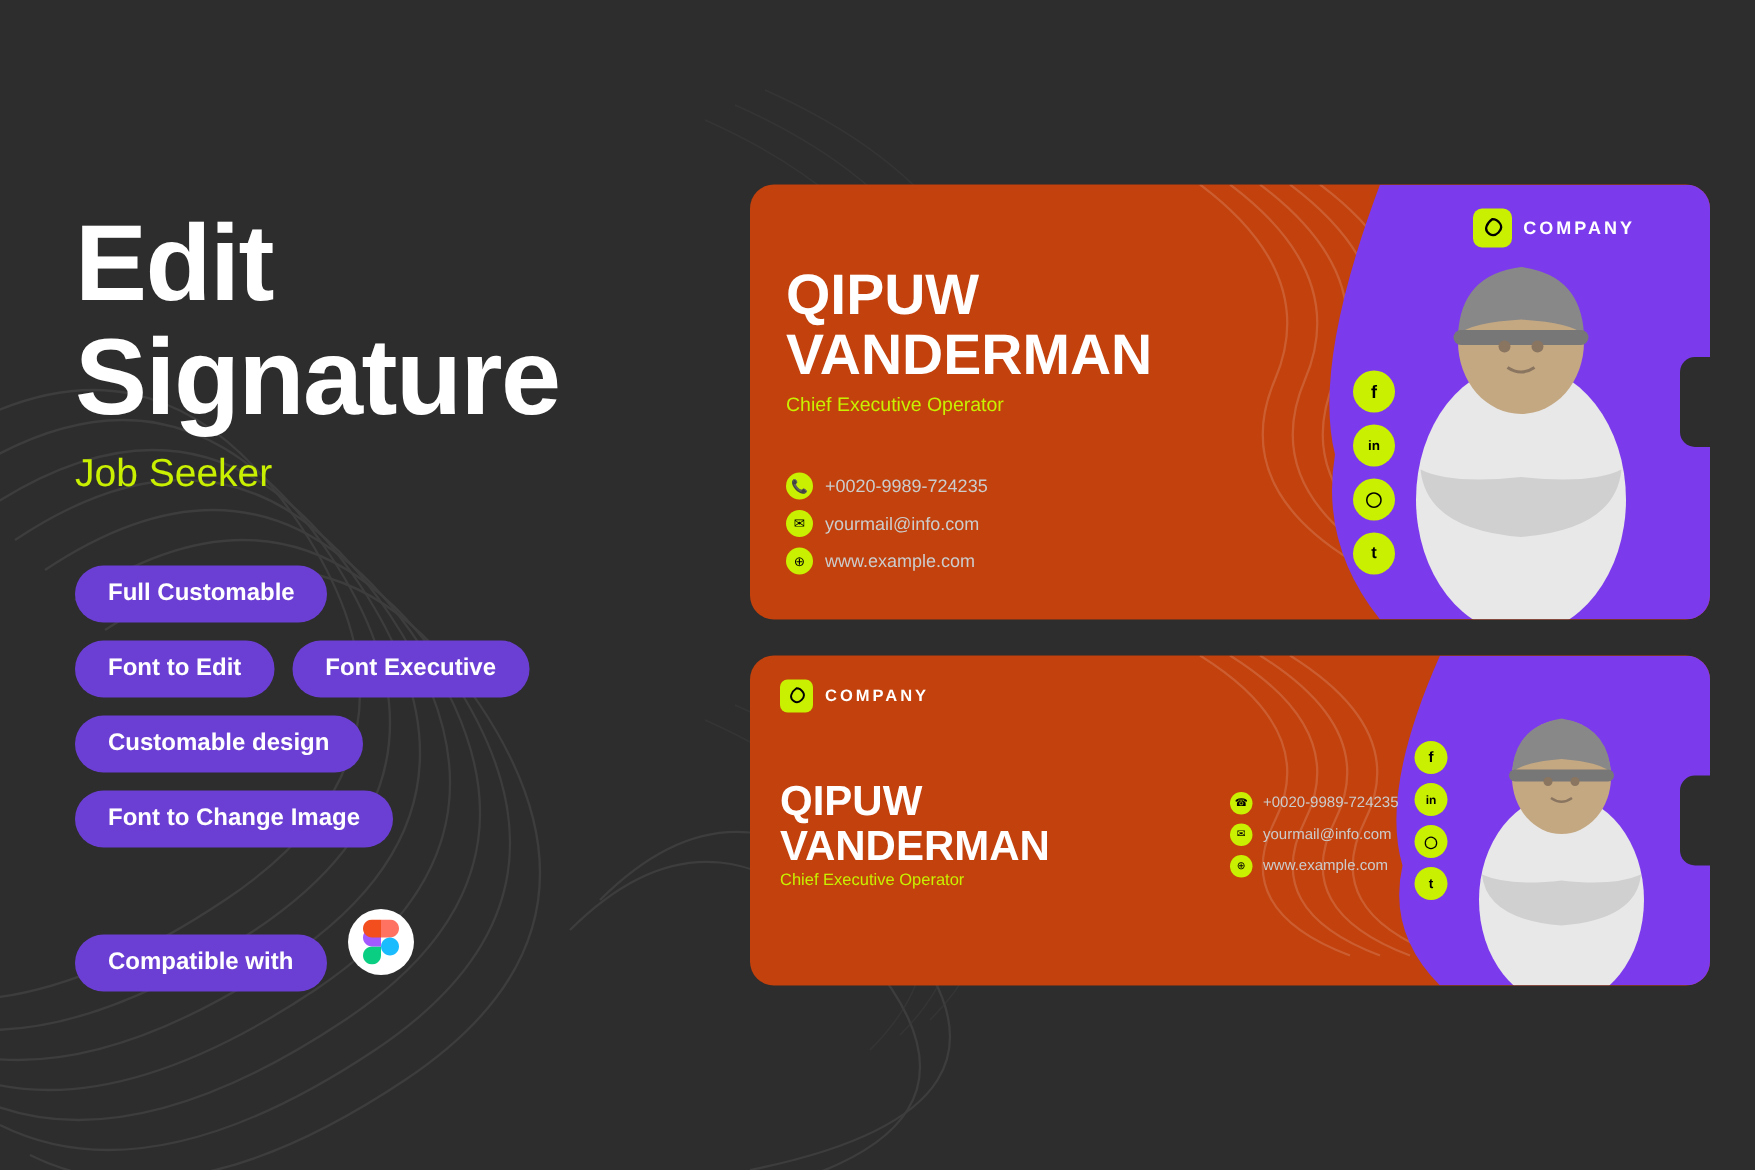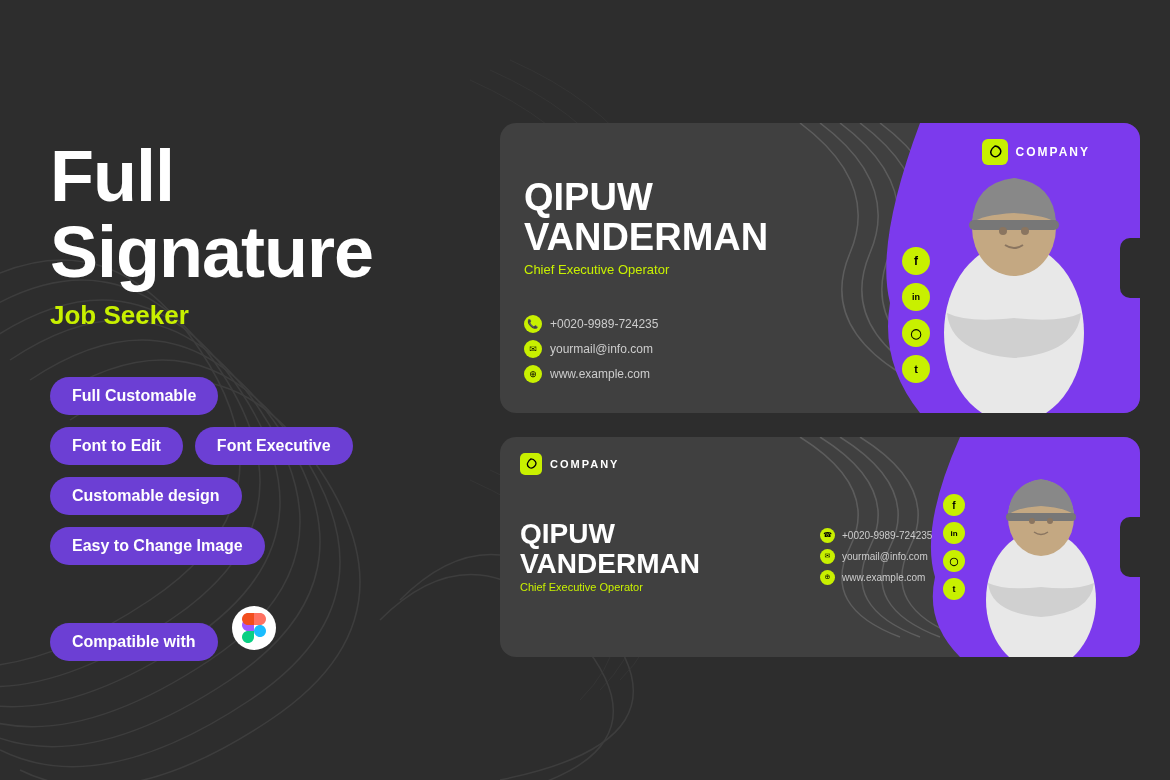--- a/index.html
+++ b/index.html
@@ -38,21 +38,21 @@
       font-size: 72px;
       font-weight: 900;
       color: #ffffff;
       line-height: 1.05;
       letter-spacing: -1px;
       margin-bottom: 10px;
     }
 
     .subtitle {
       font-size: 26px;
-      font-weight: 700;
+      font-weight: 400;
       color: #c8f000;
       margin-bottom: 46px;
     }
 
     .badges-container {
       display: flex;
       flex-direction: column;
       gap: 12px;
       align-items: flex-start;
     }
@@ -111,21 +111,21 @@
       z-index: 1;
       display: flex;
       flex-direction: column;
       justify-content: center;
       gap: 24px;
       padding: 30px 0;
     }
 
     
     .sig-card {
-      background: #404040;
+      background: #c2410c;
       border-radius: 16px;
       position: relative;
       overflow: hidden;
     }
 
     .sig-card-1 {
       height: 290px;
     }
 
     .sig-card-2 {
@@ -269,38 +269,38 @@
     <path d="M490,70 Q580,110 620,170 Q660,230 600,290"></path>
     <path d="M510,60 Q600,100 640,160 Q680,220 620,280"></path>
     <path d="M470,480 Q560,520 600,580 Q640,640 580,700"></path>
     <path d="M490,470 Q580,510 620,570 Q660,630 600,690"></path>
     <path d="M510,460 Q600,500 640,560 Q680,620 620,680"></path>
   </g>
 </svg>
 
 <div class="left-panel">
   <h1 class="main-title">
-    <span>Full</span><br>
+    <span>Edit</span><br>
     <span>Signature</span>
   </h1>
   <p class="subtitle">Job Seeker</p>
 
   <div class="badges-container">
     <div class="badge-row">
       <span class="badge">Full Customable</span>
     </div>
     <div class="badge-row">
       <span class="badge">Font to Edit</span>
       <span class="badge">Font Executive</span>
     </div>
     <div class="badge-row">
       <span class="badge">Customable design</span>
     </div>
     <div class="badge-row">
-      <span class="badge">Easy to Change Image</span>
+      <span class="badge">Font to Change Image</span>
     </div>
   </div>
 
   <div class="compatible-row">
     <span class="compatible-badge">Compatible with</span>
     <div class="figma-icon">
 
       <svg width="24" height="30" viewBox="0 0 24 30" xmlns="http://www.w3.org/2000/svg">
         <path d="M6 30C9.3 30 12 27.3 12 24V18H6C2.7 18 0 20.7 0 24S2.7 30 6 30Z" fill="#0ACF83"></path>
         <path d="M0 12C0 8.7 2.7 6 6 6H12V18H6C2.7 18 0 15.3 0 12Z" fill="#A259FF"></path>

